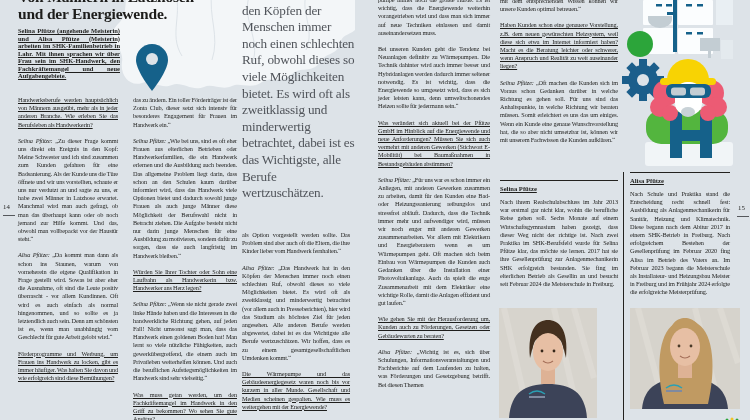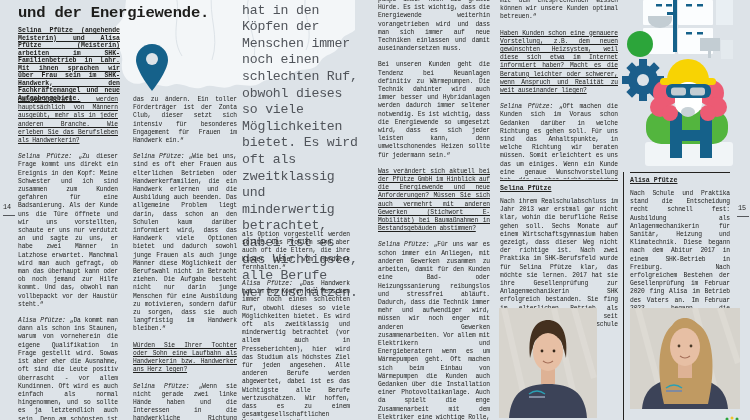--- a/index.html
+++ b/index.html
@@ -1,19 +1,19 @@
 <!DOCTYPE html>
 <html lang="de"><head>
 <meta charset="utf-8">
 <style>
   * { margin:0; padding:0; box-sizing:border-box; }
   html,body { background:#dde3e8; }
   .page {
     position:relative; width:750px; height:420px; overflow:hidden;
-    background:#dde3e8; font-family:Liberation Mono, monospace;
+    background:#dde3e8; font-family:Liberation Serif, serif;
     color:#1e1e1c;
   }
   
   .map-wrap { position:absolute; left:112px; top:-10px; width:246px; height:112px; z-index:0; }
   .pin-wrap { position:absolute; left:136px; top:44px; width:32px; height:47px; z-index:1; }
   
   .title { position:absolute; left:18px; top:-12px; width:230px; z-index:2;
            font-size:15.5px; line-height:17px; font-weight:bold; color:#1d1d1b; letter-spacing:-0.2px; }
   .intro { position:absolute; left:18px; top:27px; width:102px; z-index:2;
            font-size:6.5px; line-height:7.5px; font-weight:bold;

